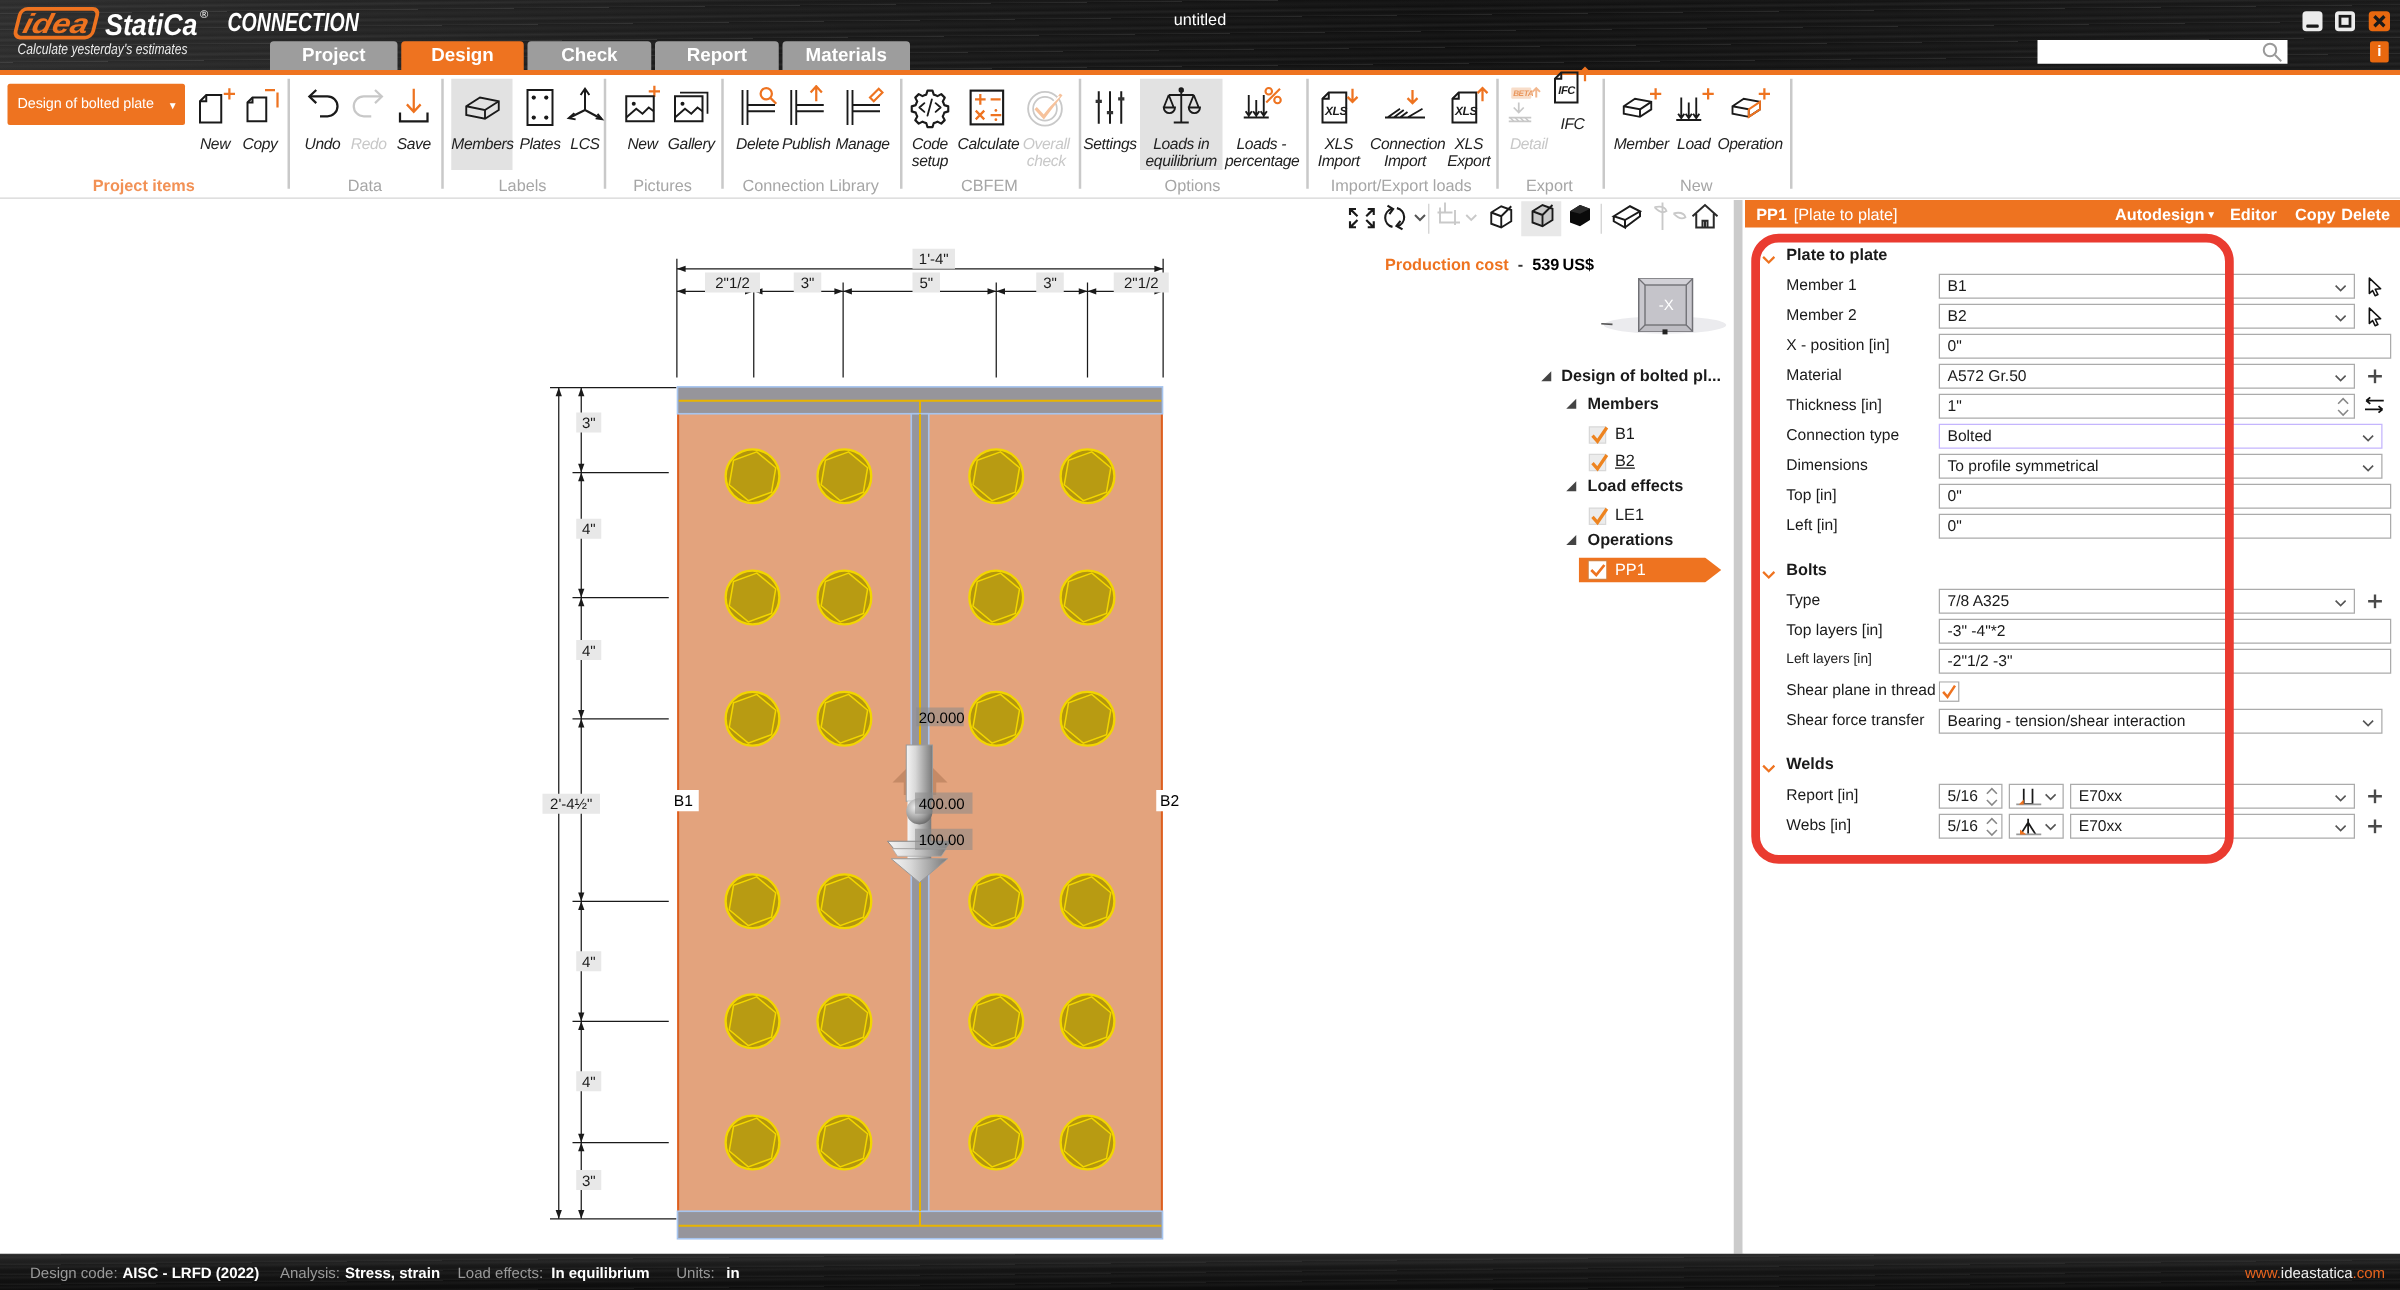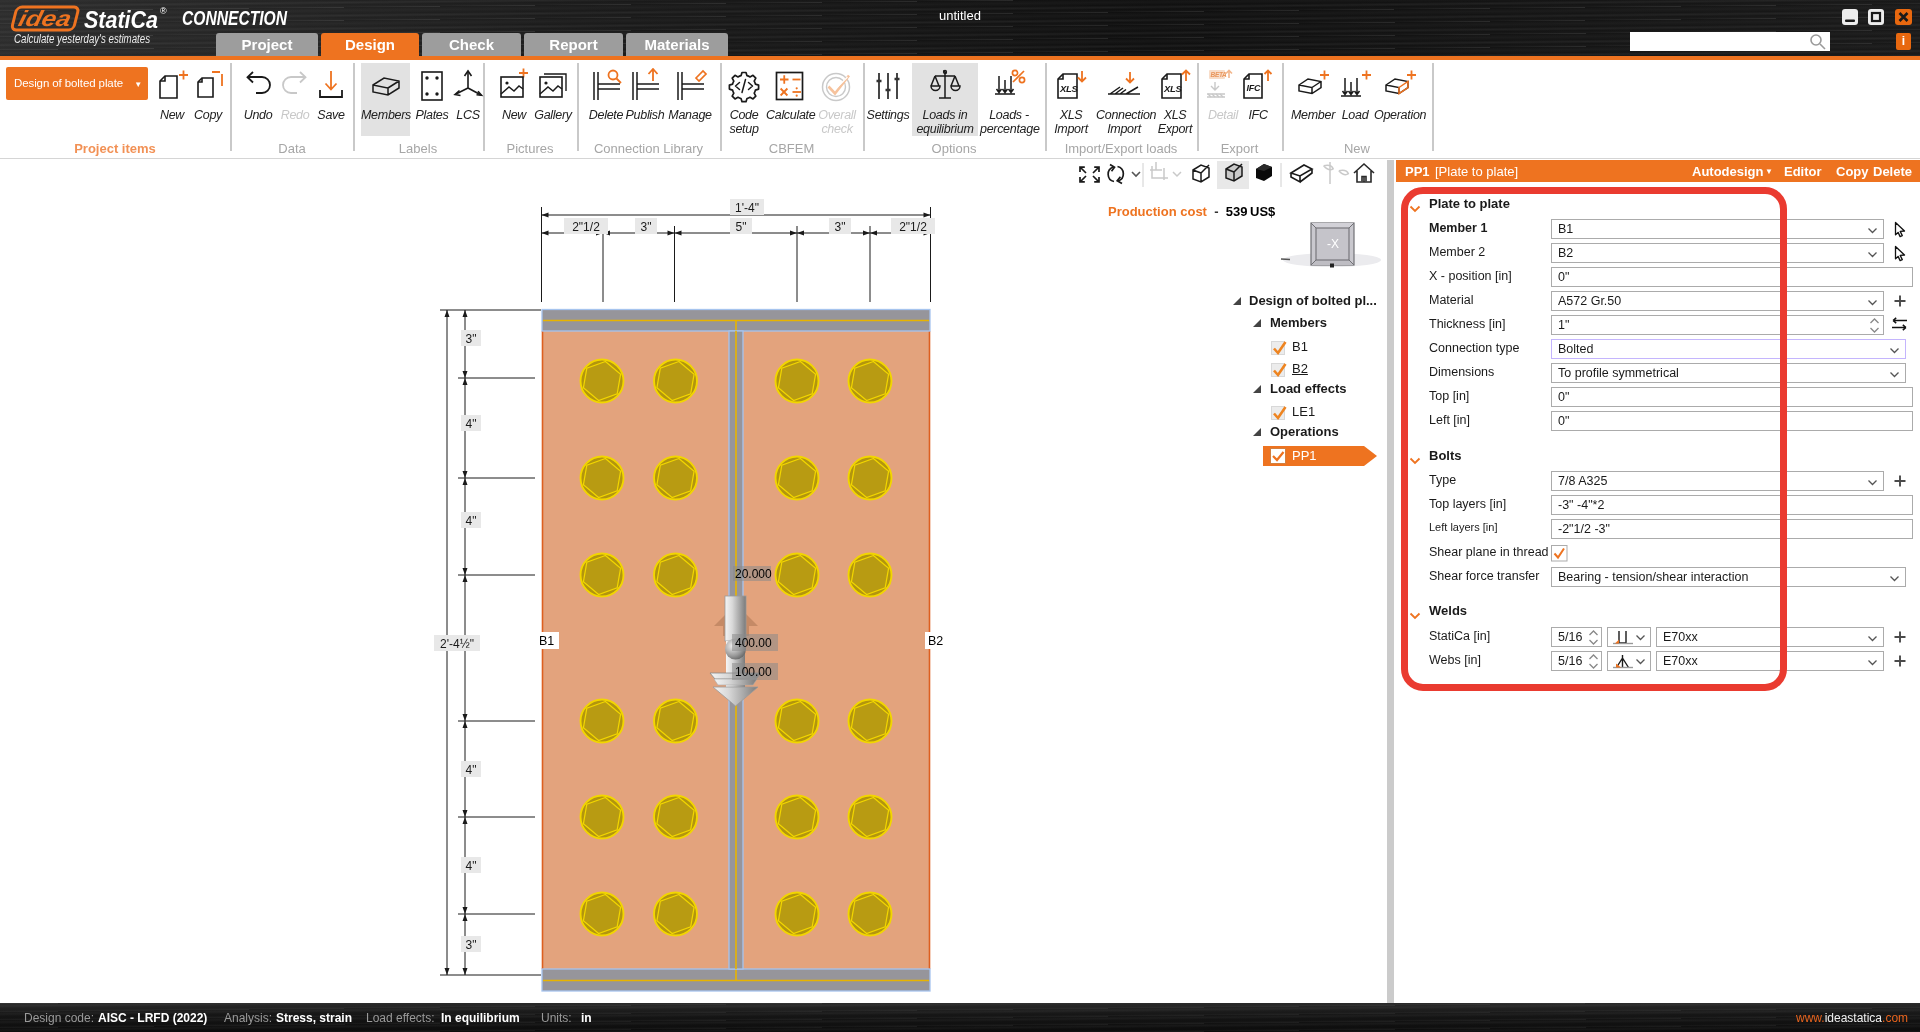--- a/index.html
+++ b/index.html
@@ -280,21 +280,21 @@
 <svg width="36" height="36" viewBox="0 0 36 36">
         <rect x="4" y="2" width="16" height="9" rx="1" fill="#f8ddc9"></rect>
         <text x="5.5" y="9" font-size="6.5" font-weight="bold" fill="#e9965c">BETA</text>
         <path d="M24 10 v-7 M21 5.5 L24 2.5 L27 5.5" fill="none" stroke="#f2b68c" stroke-width="1.6"></path>
         <g stroke="#c8c8c8" stroke-width="1.4" fill="none">
           <path d="M10 14 v8 M6 18 l4 4 l4 -4 M2 26 h18 M2 29 h18"></path>
           <path d="M3 26 l3 3 M7 26 l3 3 M11 26 l3 3 M15 26 l3 3"></path>
         </g>
       </svg>
 <div class="lbl">Detail</div></div>
-<div class="icbtn" style="left:1240px;top:68px;width:36px;">
+<div class="icbtn" style="left:1240px;top:52px;width:36px;">
 <svg width="36" height="36" viewBox="0 0 36 36">
         <path d="M9 6 h13 v24 h-18 v-19 z" fill="none" stroke="#1a1a1a" stroke-width="1.6"></path>
         <path d="M9 6 v5 h-5" fill="none" stroke="#1a1a1a" stroke-width="1.6"></path>
         <text x="6.5" y="23" font-size="9" font-weight="bold" fill="#1a1a1a">IFC</text>
         <path d="M28 13 v-10 M24.5 6 L28 2.5 L31.5 6" fill="none" stroke="#ee7320" stroke-width="1.8"></path>
       </svg>
 <div class="lbl">IFC</div></div>
 
 <div class="icbtn" style="left:1288px;top:68px;width:50px;">
 <svg width="36" height="36" viewBox="0 0 36 36">
@@ -617,21 +617,21 @@
     <span style="position:absolute;left:369px;top:7px;font-size:8px;">▼</span>
     <span style="position:absolute;left:388px;top:4px;font-weight:bold;font-size:13px;">Editor</span>
     <span style="position:absolute;left:440px;top:4px;font-weight:bold;font-size:13px;">Copy</span>
     <span style="position:absolute;left:477px;top:4px;font-weight:bold;font-size:13px;">Delete</span>
   </div>
   <div id="form">
 <div class="abs" style="left:1409px;top:199px;"><svg width="12" height="8">
           <path d="M1.5 1.5 L6 6 L10.5 1.5" fill="none" stroke="#ee7320" stroke-width="1.8"></path>
         </svg></div>
 <div class="abs" style="left:1429px;top:196px;font-size:13px;font-weight:bold;color:#1a1a1a;">Plate to plate</div>
-<div class="abs" style="left:1429px;top:221px;font-size:12.5px;color:#1a1a1a;font-weight:bold;">Member 1</div>
+<div class="abs" style="left:1429px;top:221px;font-size:12.5px;color:#1a1a1a;">Member 1</div>
 <div class="abs" style="left:1551px;top:219px;width:333px;height:20px;background:#fff;border:1px solid #ababab;font-size:12.5px;color:#1a1a1a;line-height:18px;padding-left:6px;">B1<svg style="position:absolute;right:5px;top:7px;" width="11" height="7">
           <path d="M1.5 1.5 L5.5 5.5 L9.5 1.5" fill="none" stroke="#555" stroke-width="1.3"></path>
         </svg></div>
 <svg class="abs" style="left:1894px;top:221px;" width="12" height="17" viewBox="0 0 12 17">
         <path d="M1.5 1.5 L10.5 10 L6.2 10.4 L8.3 14.6 L6.1 15.6 L4.1 11.4 L1.5 13.8 Z" fill="#fff" stroke="#111" stroke-width="1.3" stroke-linejoin="round"></path>
       </svg>
 <div class="abs" style="left:1429px;top:245px;font-size:12.5px;color:#1a1a1a;">Member 2</div>
 <div class="abs" style="left:1551px;top:243px;width:333px;height:20px;background:#fff;border:1px solid #ababab;font-size:12.5px;color:#1a1a1a;line-height:18px;padding-left:6px;">B2<svg style="position:absolute;right:5px;top:7px;" width="11" height="7">
           <path d="M1.5 1.5 L5.5 5.5 L9.5 1.5" fill="none" stroke="#555" stroke-width="1.3"></path>
         </svg></div>
@@ -690,21 +690,21 @@
         <path d="M3.5 8.5 l3.5 4 l6-9" fill="none" stroke="#ee7320" stroke-width="2"></path>
       </svg>
 <div class="abs" style="left:1429px;top:569px;font-size:12.5px;color:#1a1a1a;">Shear force transfer</div>
 <div class="abs" style="left:1551px;top:567px;width:355px;height:20px;background:#fff;border:1px solid #ababab;font-size:12.5px;color:#1a1a1a;line-height:18px;padding-left:6px;">Bearing - tension/shear interaction<svg style="position:absolute;right:5px;top:7px;" width="11" height="7">
           <path d="M1.5 1.5 L5.5 5.5 L9.5 1.5" fill="none" stroke="#555" stroke-width="1.3"></path>
         </svg></div>
 <div class="abs" style="left:1409px;top:606px;"><svg width="12" height="8">
           <path d="M1.5 1.5 L6 6 L10.5 1.5" fill="none" stroke="#ee7320" stroke-width="1.8"></path>
         </svg></div>
 <div class="abs" style="left:1429px;top:603px;font-size:13px;font-weight:bold;color:#1a1a1a;">Welds</div>
-<div class="abs" style="left:1429px;top:629px;font-size:12.5px;color:#1a1a1a;">StatiCa [in]</div>
+<div class="abs" style="left:1429px;top:629px;font-size:12.5px;color:#1a1a1a;">Report [in]</div>
 <div class="abs" style="left:1551px;top:627px;width:51px;height:20px;background:#fff;border:1px solid #ababab;font-size:12.5px;color:#1a1a1a;line-height:18px;padding-left:6px;">5/16</div>
 <svg class="abs" style="left:1588px;top:629px;" width="12" height="17">
         <path d="M1.5 6 L5.5 2 L9.5 6" fill="none" stroke="#888" stroke-width="1.3"></path>
         <path d="M1.5 11 L5.5 15 L9.5 11" fill="none" stroke="#888" stroke-width="1.3"></path>
       </svg>
 <div class="abs" style="left:1607px;top:627px;width:44px;height:20px;background:#fff;border:1px solid #ababab;">
         <svg style="position:absolute;left:2px;top:0px;" width="25" height="18">
           <path d="M9 3 v12 h7 v-12" fill="none" stroke="#1a1a1a" stroke-width="1.4"></path>
           <path d="M3 15.5 h20" stroke="#999" stroke-width="1.4"></path>
           <path d="M9 15.5 l-4 0 l4 -4 Z" fill="#ee7320"></path>

